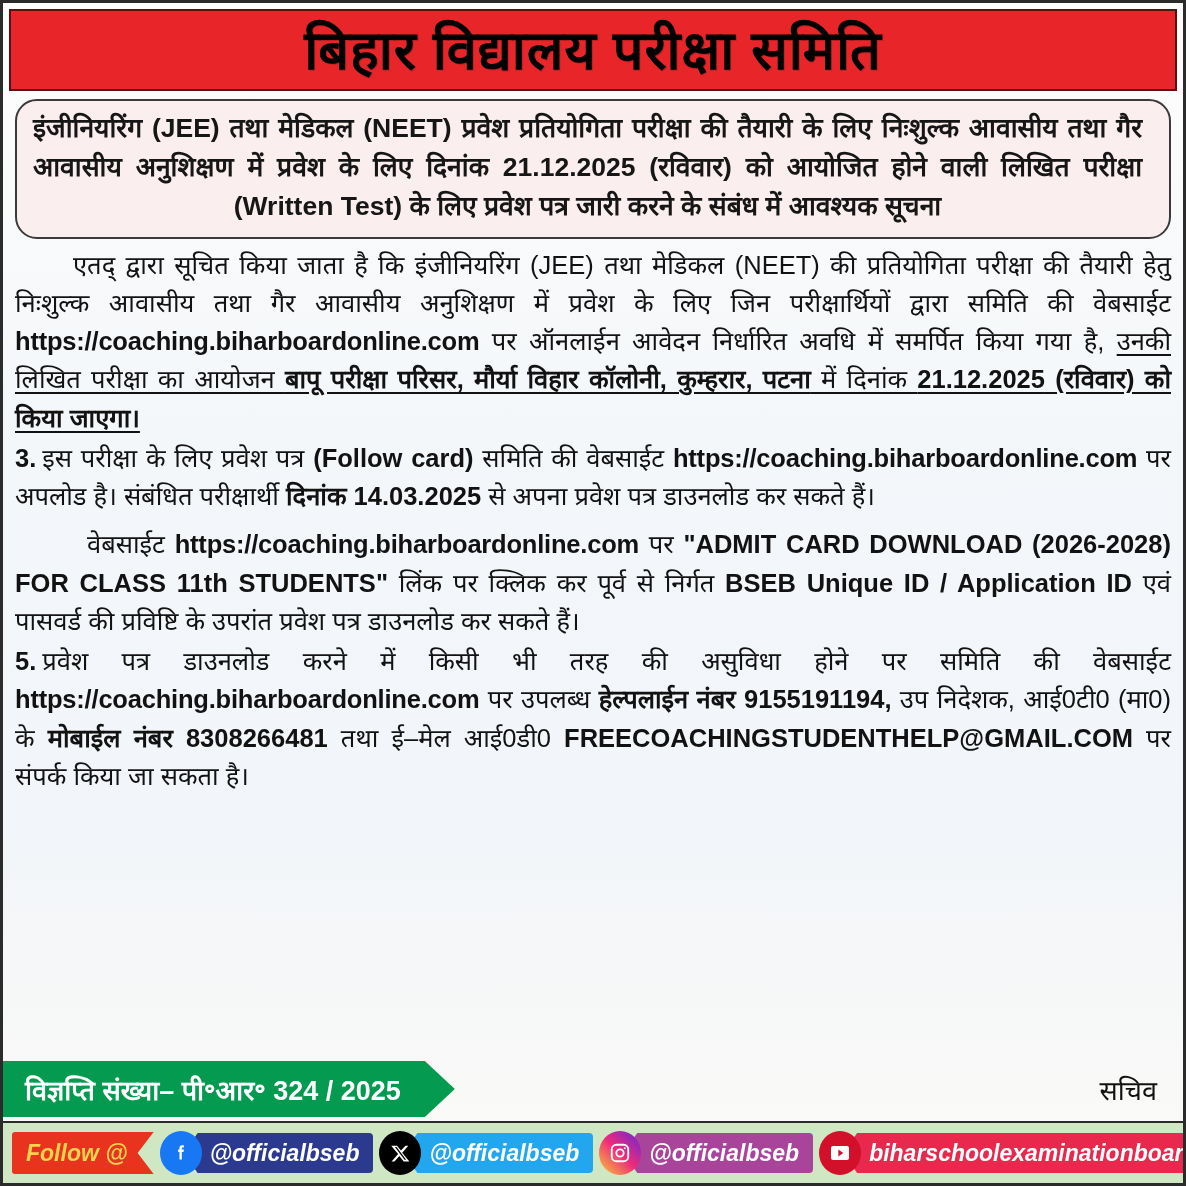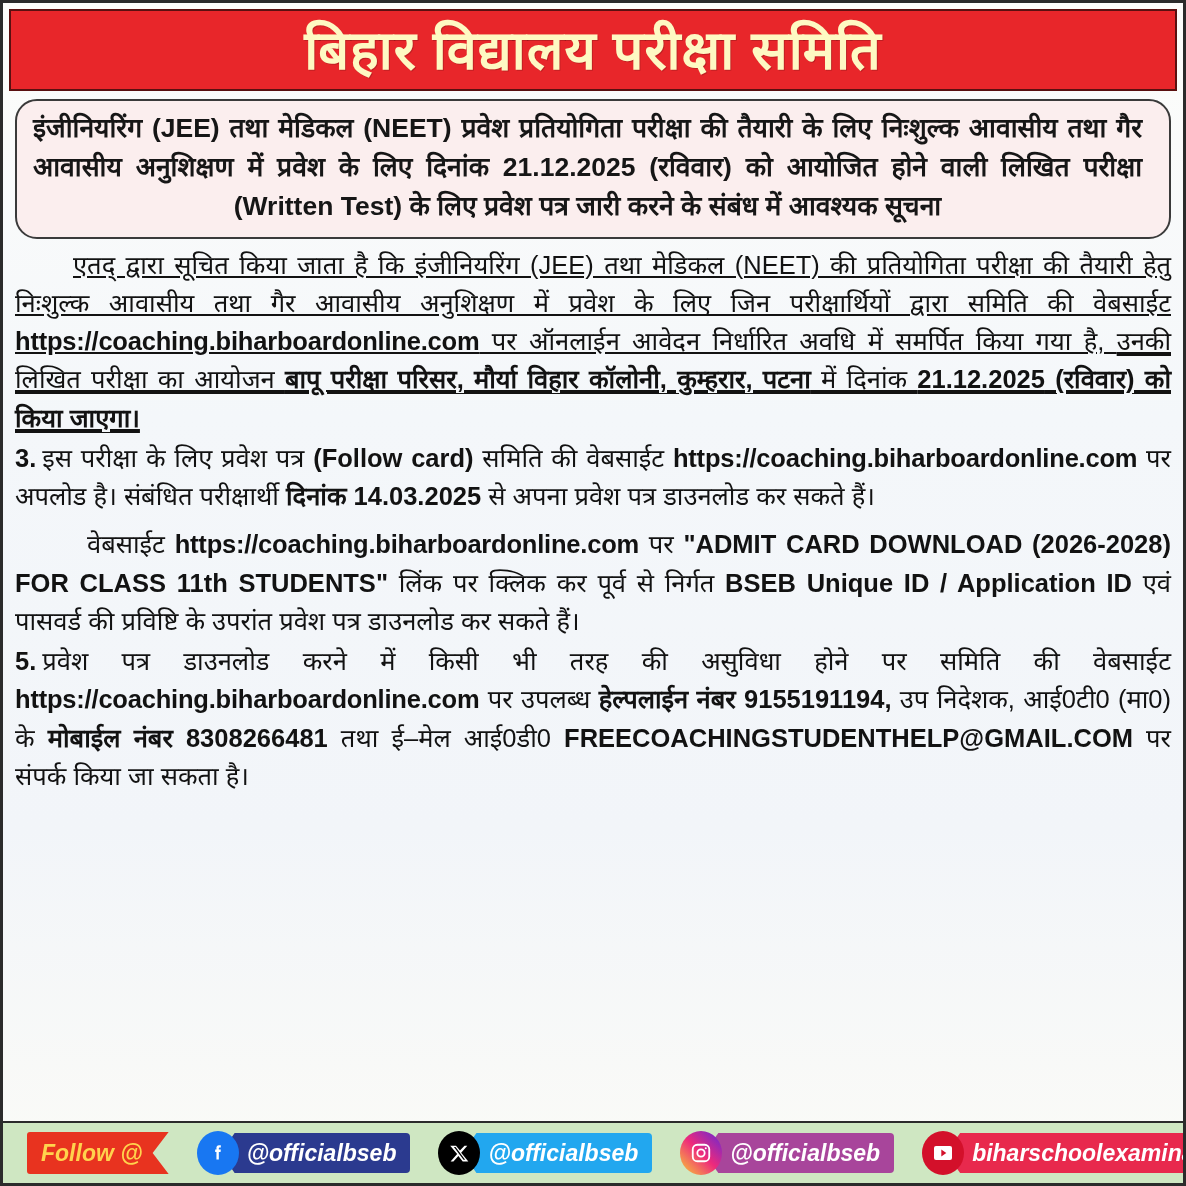--- a/index.html
+++ b/index.html
@@ -29,21 +29,21 @@
     margin: 6px 6px 0 6px;
     background: #e8262a;
     border: 2px solid #5a1010;
     height: 78px;
     display: flex;
     align-items: center;
     justify-content: center;
     flex: none;
   }
   .header-title {
-    color: #fef9c3;
+    color: #000000;
     font-size: 54px;
     line-height: 1;
     font-weight: 700;
     letter-spacing: 1px;
     text-align: center;
     font-family: "Liberation Sans", "DejaVu Sans", sans-serif;
     text-shadow: 1px 1px 0 rgba(0,0,0,.18);
     white-space: nowrap;
   }
 
@@ -83,21 +83,21 @@
   }
   p.para {
     margin: 0 0 2px 0;
     font-size: 25.5px;
     line-height: 1.50;
     color: #121212;
     text-align: justify;
     text-align-last: left;
     font-family: "Liberation Sans", "DejaVu Sans", sans-serif;
   }
-  p.para.indent { text-indent: 58px; text-decoration: underline; }
+  p.para.indent { text-indent: 58px; }
   p.para.indent-sub { text-indent: 72px; margin-top: 10px; }
 
   .num {
     font-weight: 700;
     margin-right: 6px;
   }
   .lat  { font-family: "Liberation Sans", "DejaVu Sans", sans-serif; }
   .b    { font-weight: 700; }
   .u    { text-decoration: underline; text-underline-offset: 4px; }
   .url  { font-weight: 700; letter-spacing: -0.2px; }
@@ -133,22 +133,22 @@
   }
 
   
   .social-bar {
     flex: none;
     background: #cfe7c2;
     border-top: 2px solid #2b2b2b;
     height: 62px;
     display: flex;
     align-items: center;
-    gap: 28px;
-    padding: 0 24px;
+    gap: 6px;
+    padding: 0 9px;
     box-sizing: border-box;
   }
   .follow-tag {
     background: #e8331f;
     color: #ffd34d;
     font-style: italic;
     font-weight: 700;
     font-size: 23px;
     height: 42px;
     display: flex;
@@ -223,20 +223,24 @@
 
       <p class="para"><span class="num">3.</span><span>इस परीक्षा के लिए प्रवेश पत्र </span><span class="lat b">(Follow card)</span><span> समिति की वेबसाईट </span><span class="lat url">https://coaching.biharboardonline.com</span><span> पर अपलोड है। संबंधित परीक्षार्थी </span><span class="b">दिनांक 14.03.2025</span><span> से अपना प्रवेश पत्र डाउनलोड कर सकते हैं।</span></p>
 
 
       <p class="para indent-sub"><span>वेबसाईट </span><span class="lat url">https://coaching.biharboardonline.com</span><span> पर </span><span class="lat b">"ADMIT CARD DOWNLOAD (2026-2028) FOR CLASS 11th STUDENTS"</span><span> लिंक पर क्लिक कर पूर्व से निर्गत </span><span class="lat b">BSEB Unique ID / Application ID</span><span> एवं पासवर्ड की प्रविष्टि के उपरांत प्रवेश पत्र डाउनलोड कर सकते हैं।</span></p>
 
       <p class="para"><span class="num">5.</span><span>प्रवेश पत्र डाउनलोड करने में किसी भी तरह की असुविधा होने पर समिति की वेबसाईट </span><span class="lat url">https://coaching.biharboardonline.com</span><span> पर उपलब्ध </span><span class="b">हेल्पलाईन नंबर 9155191194,</span><span> उप निदेशक, आई0टी0 (मा0) के </span><span class="b">मोबाईल नंबर 8308266481</span><span> तथा ई–मेल आई0डी0 </span><span class="lat b">FREECOACHINGSTUDENTHELP@GMAIL.COM</span><span> पर संपर्क किया जा सकता है।</span></p>
 
     </div>
 
+    <div class="signoff">
+      <div class="ribbon">विज्ञप्ति संख्या– पी॰आर॰ 324 / 2025</div>
+      <div class="secretary">सचिव</div>
+    </div>
 
   </div>
 
   <div class="social-bar">
 
     <div class="follow-tag">Follow @</div>
 
     <div class="social-item">
       <span class="social-icon ic-fb">
         <svg width="22" height="22" viewBox="0 0 24 24" fill="#ffffff">

